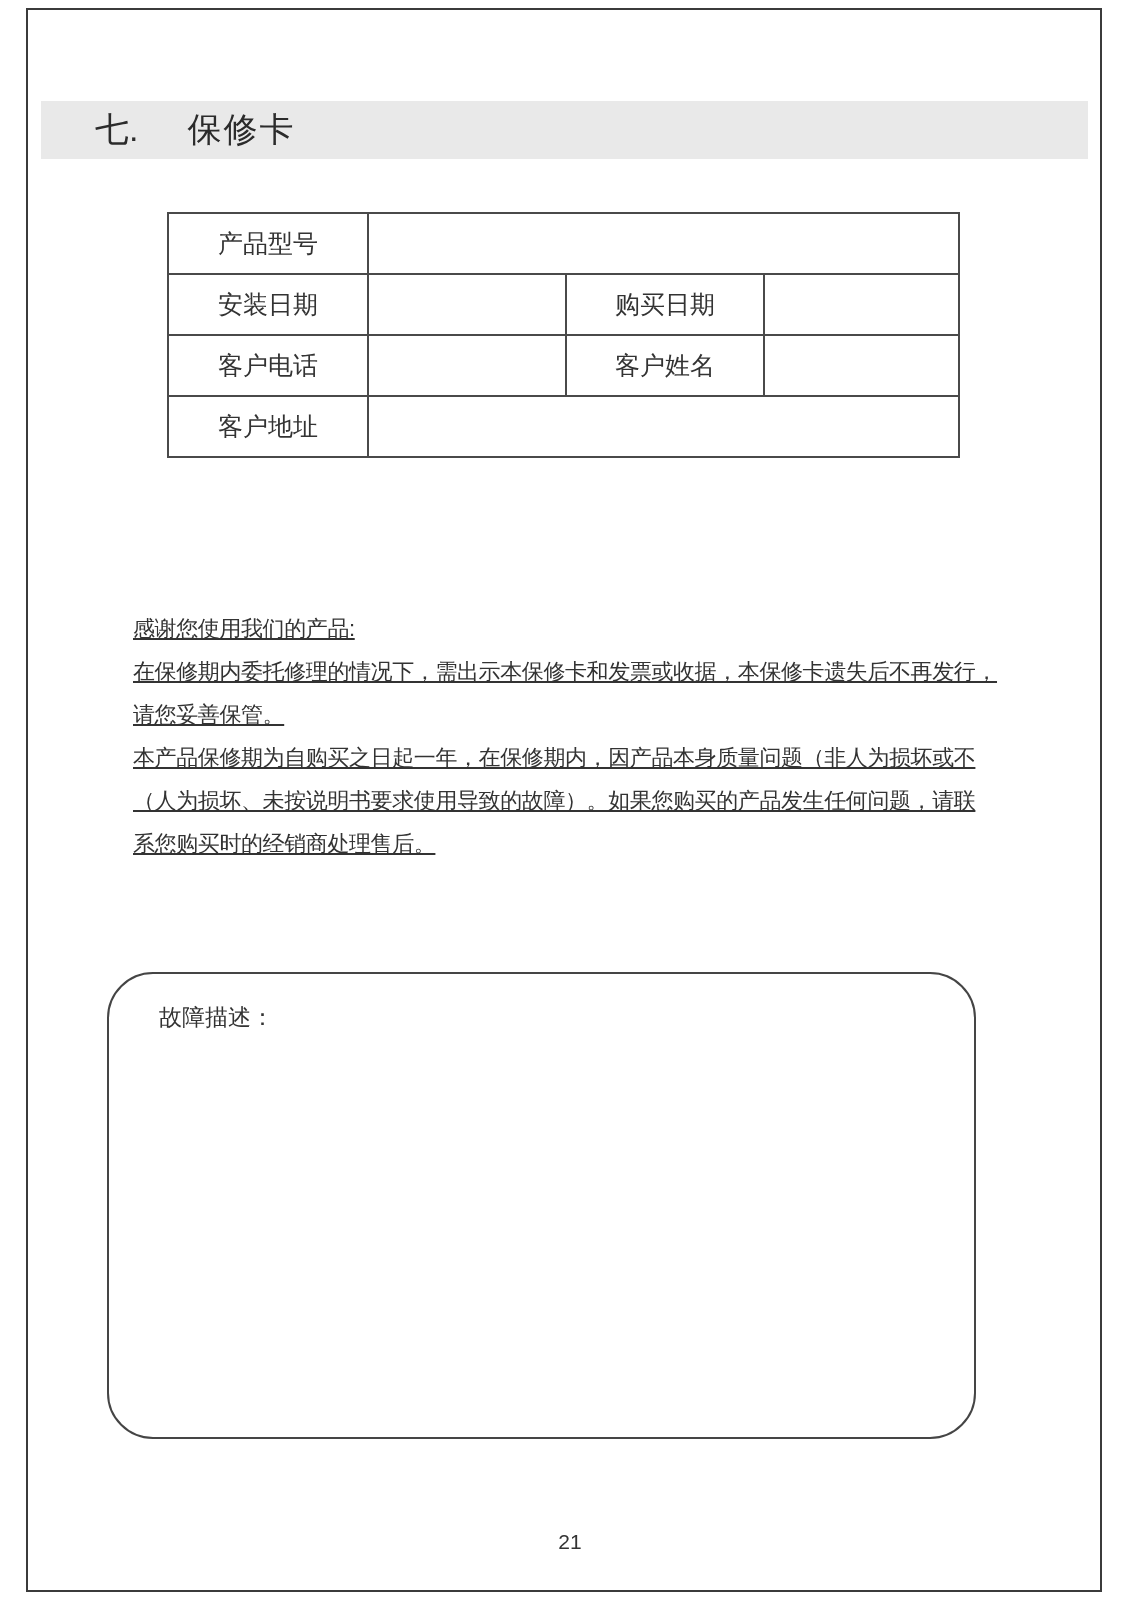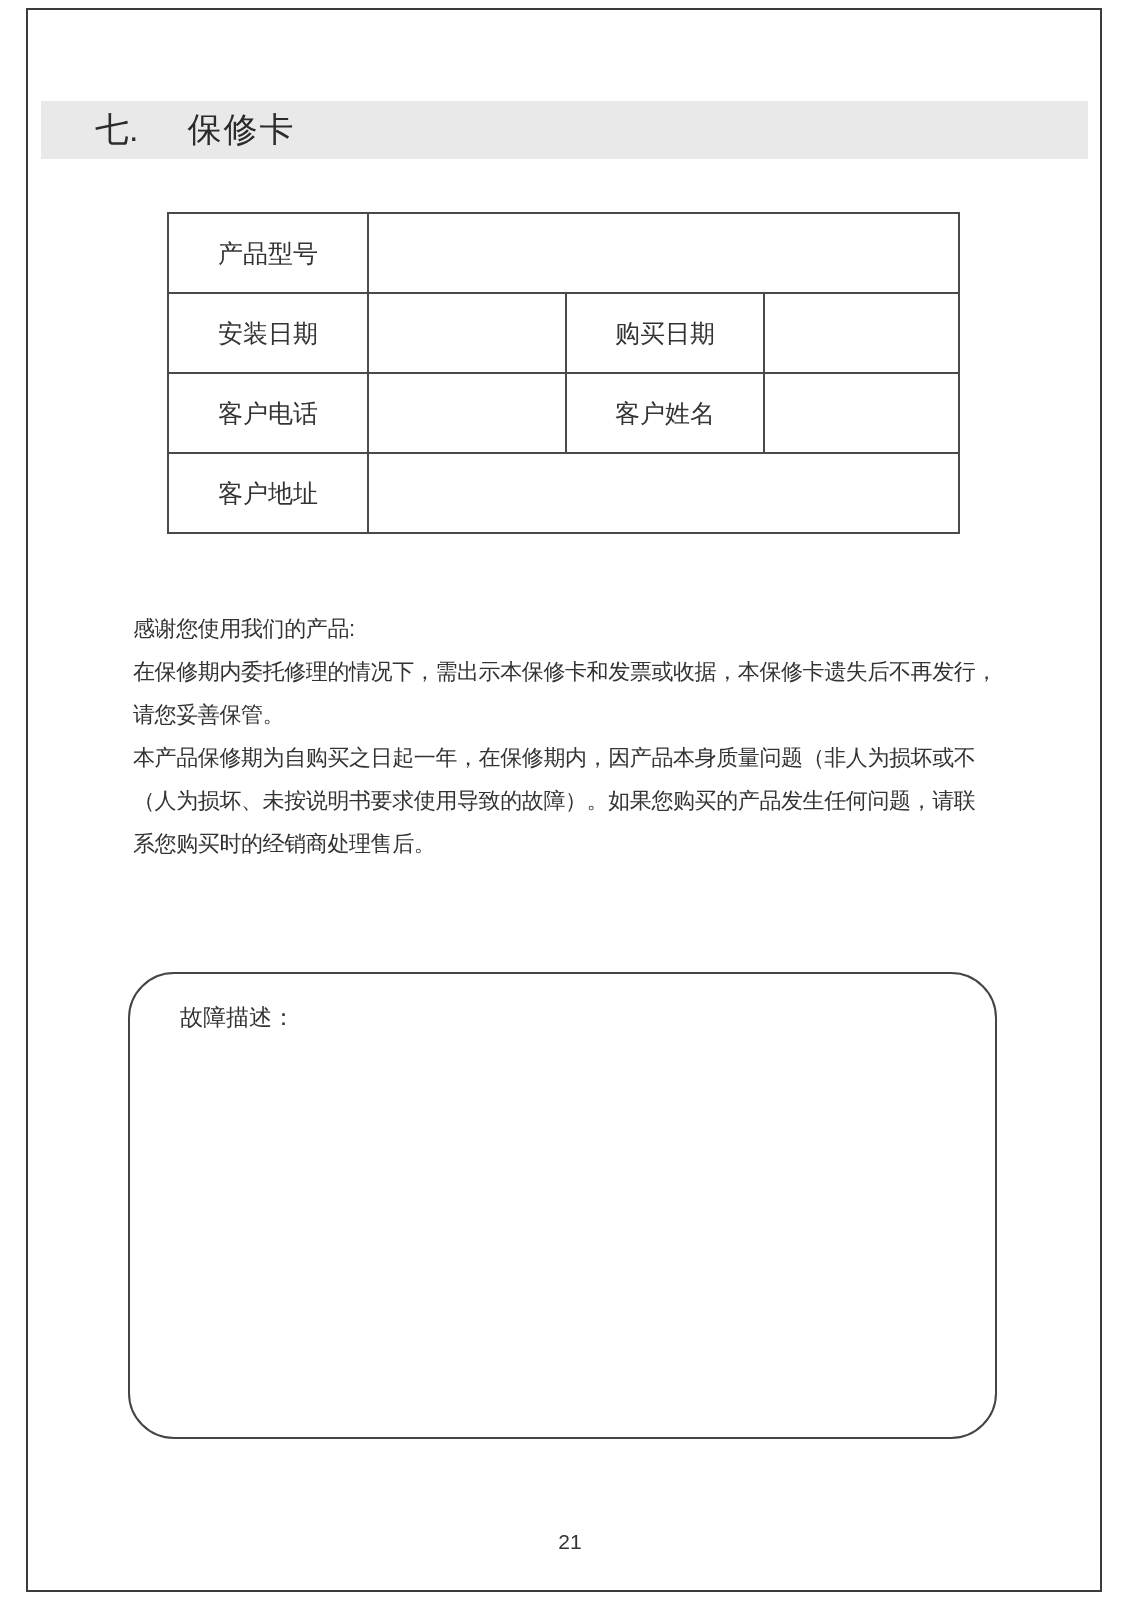--- a/index.html
+++ b/index.html
@@ -32,41 +32,42 @@
 
   table.warranty {
     position: absolute;
     left: 167px; top: 212px;
     width: 791px;
     border-collapse: collapse;
     table-layout: fixed;
   }
   table.warranty td {
     border: 2px solid #4a4a4a;
-    height: 80px;
+    height: 61px;
     vertical-align: middle;
     font-size: 25px;
     color: #333333;
     padding: 0;
   }
   table.warranty td.lbl { text-align: center; }
 
   .notes {
     position: absolute;
     left: 133px; top: 607px;
     width: 900px;
     font-size: 22px;
     line-height: 43px;
     color: #333333;
+    text-decoration: underline;
   }
   .notes .line { white-space: nowrap; letter-spacing: -0.4px; }
 
   .fault-box {
     position: absolute;
-    left: 128px; top: 972px;
+    left: 107px; top: 972px;
     width: 869px; height: 467px;
     border: 2px solid #454545;
     border-radius: 46px;
     background: #ffffff;
   }
   .fault-box .fault-label {
     position: absolute;
     left: 50px; top: 28px;
     font-size: 23px;
     color: #333333;

